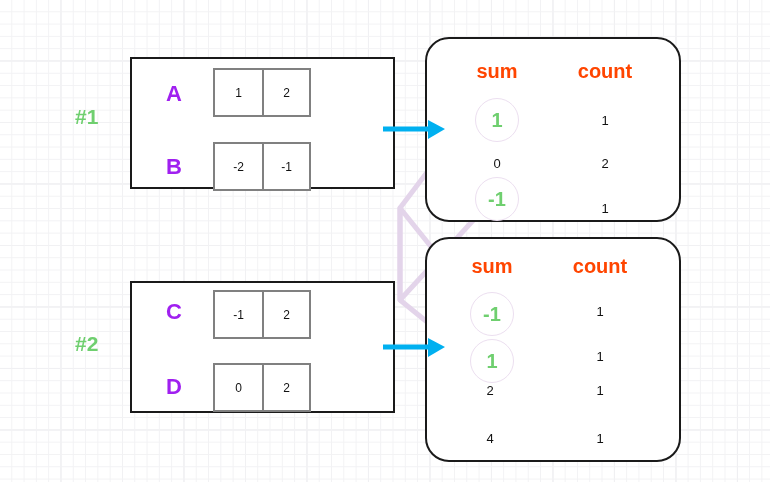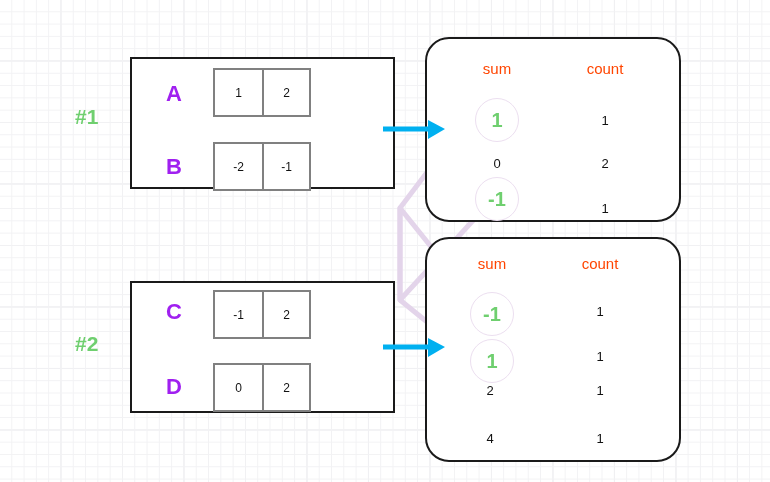--- a/index.html
+++ b/index.html
@@ -85,22 +85,22 @@
   .agg-box {
     position: absolute;
     background: #ffffff;
     border: 2px solid #1a1a1a;
     border-radius: 24px;
     box-sizing: border-box;
   }
   .agg-header {
     position: absolute;
     color: #ff4500;
-    font-size: 15px;
-    font-weight: normal;
+    font-size: 20px;
+    font-weight: bold;
     white-space: nowrap;
     transform: translateX(-50%);
   }
   .agg-cell {
     position: absolute;
     font-size: 13px;
     color: #111111;
     white-space: nowrap;
     transform: translate(-50%, -50%);
   }

